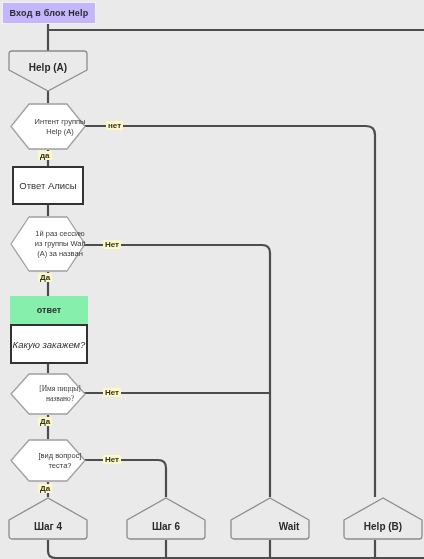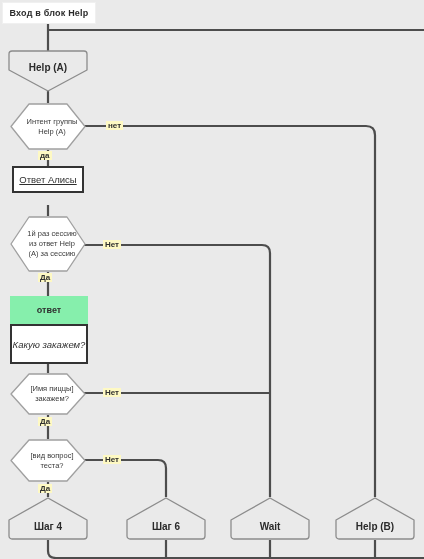--- a/index.html
+++ b/index.html
@@ -26,21 +26,21 @@
     box-sizing: border-box;
     display: flex;
     align-items: center;
     justify-content: center;
     text-align: center;
     z-index: 5;
   }
 
   
   .banner {
-    background: #ffffff;
+    background: #c4b5fd;
     border: 1.5px solid #f0f0f0;
     color: #2b2b2b;
     font-weight: bold;
     font-size: 9px;
     letter-spacing: .2px;
   }
 
   
   .proc {
     background: #ffffff;
@@ -59,21 +59,21 @@
   }
 
   
   .hex-wrap {
     position: absolute;
     z-index: 5;
   }
   .hex-wrap svg { display: block; }
   .hex-label {
     position: absolute;
-    left: 4px; top: 0;
+    left: 12px; top: 0;
     width: 100%;
     height: 100%;
     display: flex;
     flex-direction: column;
     align-items: center;
     justify-content: center;
     text-align: center;
     font-size: 7.5px;
     line-height: 10px;
     color: #3a3a3a;
@@ -162,50 +162,50 @@
 <div class="hex-wrap" style="left:10px; top:103px; width:76px; height:47px;">
   <svg width="76" height="47" viewBox="0 0 76 47">
     <path d="M19,1 H57 L75,23.5 L57,46 H19 L1,23.5 Z" fill="#ffffff" stroke="#a0a0a0" stroke-width="1.3" stroke-linejoin="round"></path>
   </svg>
   <div class="hex-label">
     <span>Интент группы</span>
     <span>Help (A)</span>
   </div>
 </div>
 
-<div class="node proc" style="left:12px; top:166px; width:72px; height:27px;text-decoration:underline;">
+<div class="node proc" style="left:12px; top:166px; width:72px; height:39px;">
   <span>Ответ Алисы</span>
 </div>
 
 <div class="hex-wrap" style="left:10px; top:216px; width:76px; height:56px;">
   <svg width="76" height="56" viewBox="0 0 76 56">
     <path d="M19,1 H57 L75,28 L57,55 H19 L1,28 Z" fill="#ffffff" stroke="#a0a0a0" stroke-width="1.3" stroke-linejoin="round"></path>
   </svg>
   <div class="hex-label">
     <span>1й раз сессию</span>
-    <span>из ответ Help</span>
-    <span>(A) за сессию</span>
+    <span>из группы Wait</span>
+    <span>(A) за назван</span>
   </div>
 </div>
 
 <div class="node answer-head" style="left:10px; top:296px; width:78px; height:28px;">
   <span>ответ</span>
 </div>
 
 <div class="node proc" style="left:10px; top:324px; width:78px; height:40px;font-style:italic;">
   <span>Какую закажем?</span>
 </div>
 
-<div class="hex-wrap" style="left:10px; top:373px; width:76px; height:42px;">
+<div class="hex-wrap" style="left:10px; top:373px; width:76px; height:42px;font-family:Liberation Serif, serif;">
   <svg width="76" height="42" viewBox="0 0 76 42">
     <path d="M19,1 H57 L75,21 L57,41 H19 L1,21 Z" fill="#ffffff" stroke="#a0a0a0" stroke-width="1.3" stroke-linejoin="round"></path>
   </svg>
   <div class="hex-label">
     <span>[Имя пиццы]</span>
-    <span>закажем?</span>
+    <span>названо?</span>
   </div>
 </div>
 
 <div class="hex-wrap" style="left:10px; top:439px; width:76px; height:43px;">
   <svg width="76" height="43" viewBox="0 0 76 43">
     <path d="M19,1 H57 L75,21.5 L57,42 H19 L1,21.5 Z" fill="#ffffff" stroke="#a0a0a0" stroke-width="1.3" stroke-linejoin="round"></path>
   </svg>
   <div class="hex-label">
     <span>[вид вопрос]</span>
     <span>теста?</span>
@@ -223,24 +223,24 @@
   <svg width="80" height="43" viewBox="0 0 80 43">
     <path d="M40,1 L79,23 V39 A3,3 0 0 1 76,42 H4 A3,3 0 0 1 1,39 V23 Z" fill="#eaeaea" stroke="#8c8c8c" stroke-width="1.3" stroke-linejoin="round"></path>
   </svg>
   <div class="pent-label" style="top:24px;">Шаг 6</div>
 </div>
 
 <div class="pent-wrap" style="left:230px; top:497px; width:80px; height:43px;">
   <svg width="80" height="43" viewBox="0 0 80 43">
     <path d="M40,1 L79,23 V39 A3,3 0 0 1 76,42 H4 A3,3 0 0 1 1,39 V23 Z" fill="#eaeaea" stroke="#8c8c8c" stroke-width="1.3" stroke-linejoin="round"></path>
   </svg>
-  <div class="pent-label" style="top:24px;">Wait</div>
-</div>
-
-<div class="pent-wrap" style="left:335px; top:497px; width:80px; height:43px;">
+  <div class="pent-label" style="top:24px;padding-left:19px;">Wait</div>
+</div>
+
+<div class="pent-wrap" style="left:343px; top:497px; width:80px; height:43px;">
   <svg width="80" height="43" viewBox="0 0 80 43">
     <path d="M40,1 L79,23 V39 A3,3 0 0 1 76,42 H4 A3,3 0 0 1 1,39 V23 Z" fill="#eaeaea" stroke="#8c8c8c" stroke-width="1.3" stroke-linejoin="round"></path>
   </svg>
   <div class="pent-label" style="top:24px;">Help (B)</div>
 </div>
 
 <div class="edge-label" style="left:106px; top:121px;">нет</div>
 <div class="edge-label" style="left:38px; top:151px;">да</div>
 
 <div class="edge-label" style="left:103px; top:240px;">Нет</div>

